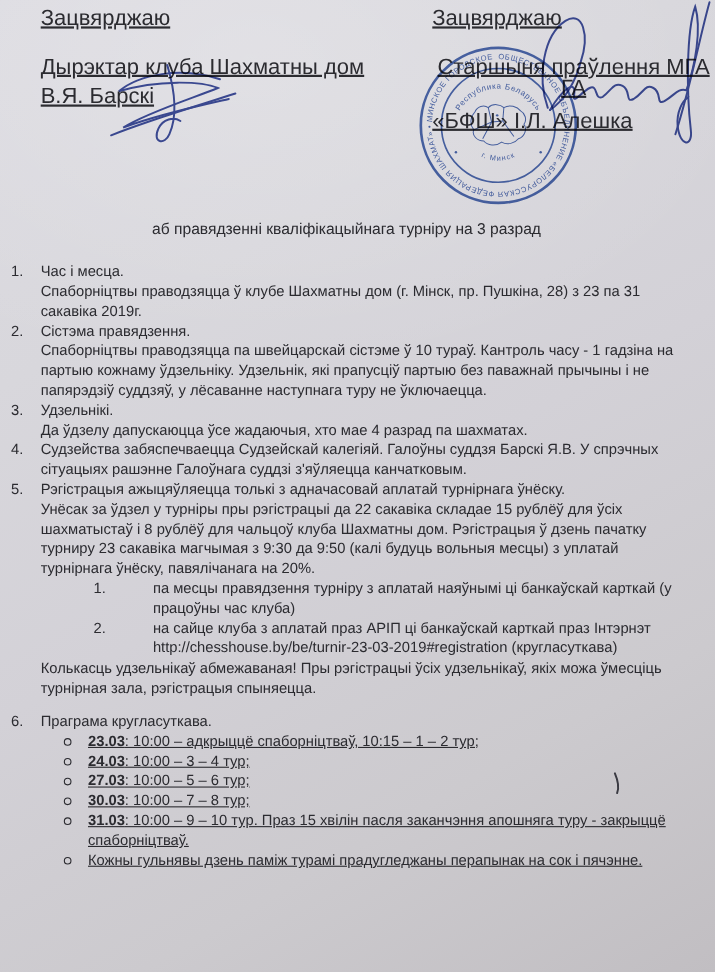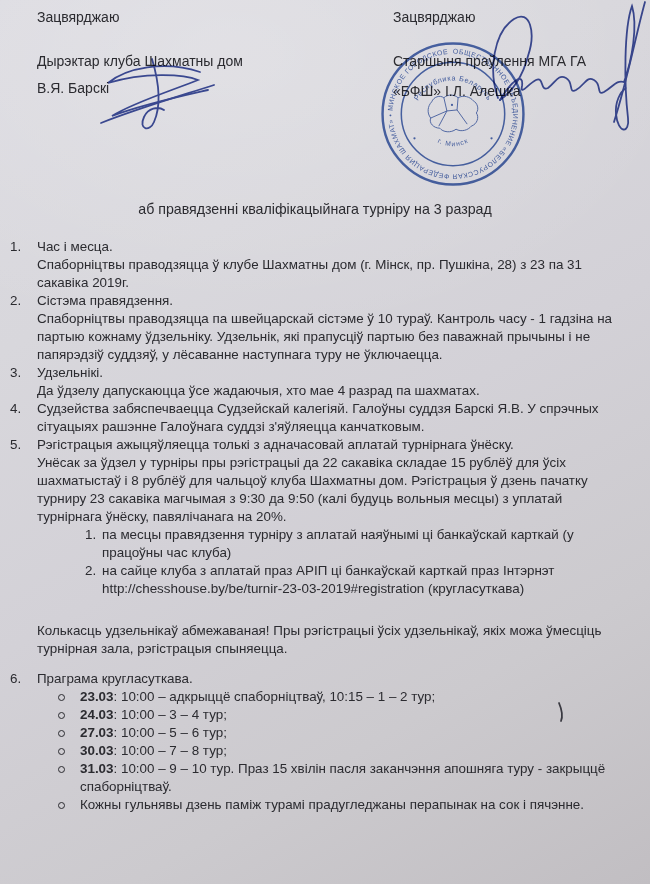--- a/index.html
+++ b/index.html
@@ -5,43 +5,43 @@
   html,body{margin:0;padding:0;background:#b9b7bb;}
   .page{
     width:650px;height:884px;position:relative;overflow:hidden;margin:0 auto;
     background:
       radial-gradient(120% 55% at 35% 6%, rgba(255,255,255,.20), rgba(255,255,255,0) 60%),
       linear-gradient(150deg,#dcdbe1 0%,#d8d7dc 28%,#d3d1d7 52%,#cccace 76%,#c1bec2 100%);
     font-family:"Liberation Sans","DejaVu Sans",sans-serif;
     color:#2b2b30;
   }
   .header{position:relative;height:198px;}
-  .approval{position:absolute;top:8px;font-size:14px;line-height:19px;}
+  .approval{position:absolute;top:8px;font-size:20px;line-height:19px;text-decoration:underline;}
   .approval-left{left:37px;}
   .approval-right{left:393px;}
   .ap-line2{margin-top:25px;text-align:center;}
   .approval-left .ap-line3{margin-top:8px;}
   .approval-right .ap-line3{margin-top:11px;}
   .stamp{position:absolute;left:379px;top:40px;width:148px;height:148px;mix-blend-mode:multiply;opacity:.92;}
   .sig-left{position:absolute;left:88px;top:56px;width:145px;height:88px;mix-blend-mode:multiply;}
   .sig-right{position:absolute;left:478px;top:0;width:172px;height:152px;mix-blend-mode:multiply;}
   .title{text-align:center;font-size:14.2px;line-height:18px;margin:2px 30px 20px 10px;}
   .doc{padding:0 36px 0 10px;font-size:13.4px;line-height:18px;}
   .item{display:flex;}
   .item .num{flex:0 0 27px;}
   .item .content{flex:1;min-width:0;}
   .sub{display:flex;margin-left:48px;}
   .sub .num{flex:0 0 17px;}
-  .sub .sub-text{flex:1;min-width:0;}
-  .note{margin-top:24px;}
+  .sub .sub-text{flex:1;min-width:0;margin-left:37px;}
+  .note{margin-top:1px;}
   .item-6{margin-top:12px;}
   .bullet{display:flex;}
   .bullet .marker{flex:0 0 22px;margin-left:21px;}
   .bullet .circle{display:block;width:5px;height:5px;border:1.2px solid #2b2b30;border-radius:50%;margin-top:6px;}
-  .bullet .btext{flex:1;min-width:0;}
+  .bullet .btext{flex:1;min-width:0;text-decoration:underline;}
   .date{font-weight:bold;}
   .pen-mark{position:absolute;left:552px;top:700px;width:18px;height:24px;}
 </style>
 </head>
 <body>
 
 <div class="page">
 
   <div class="header">
 

